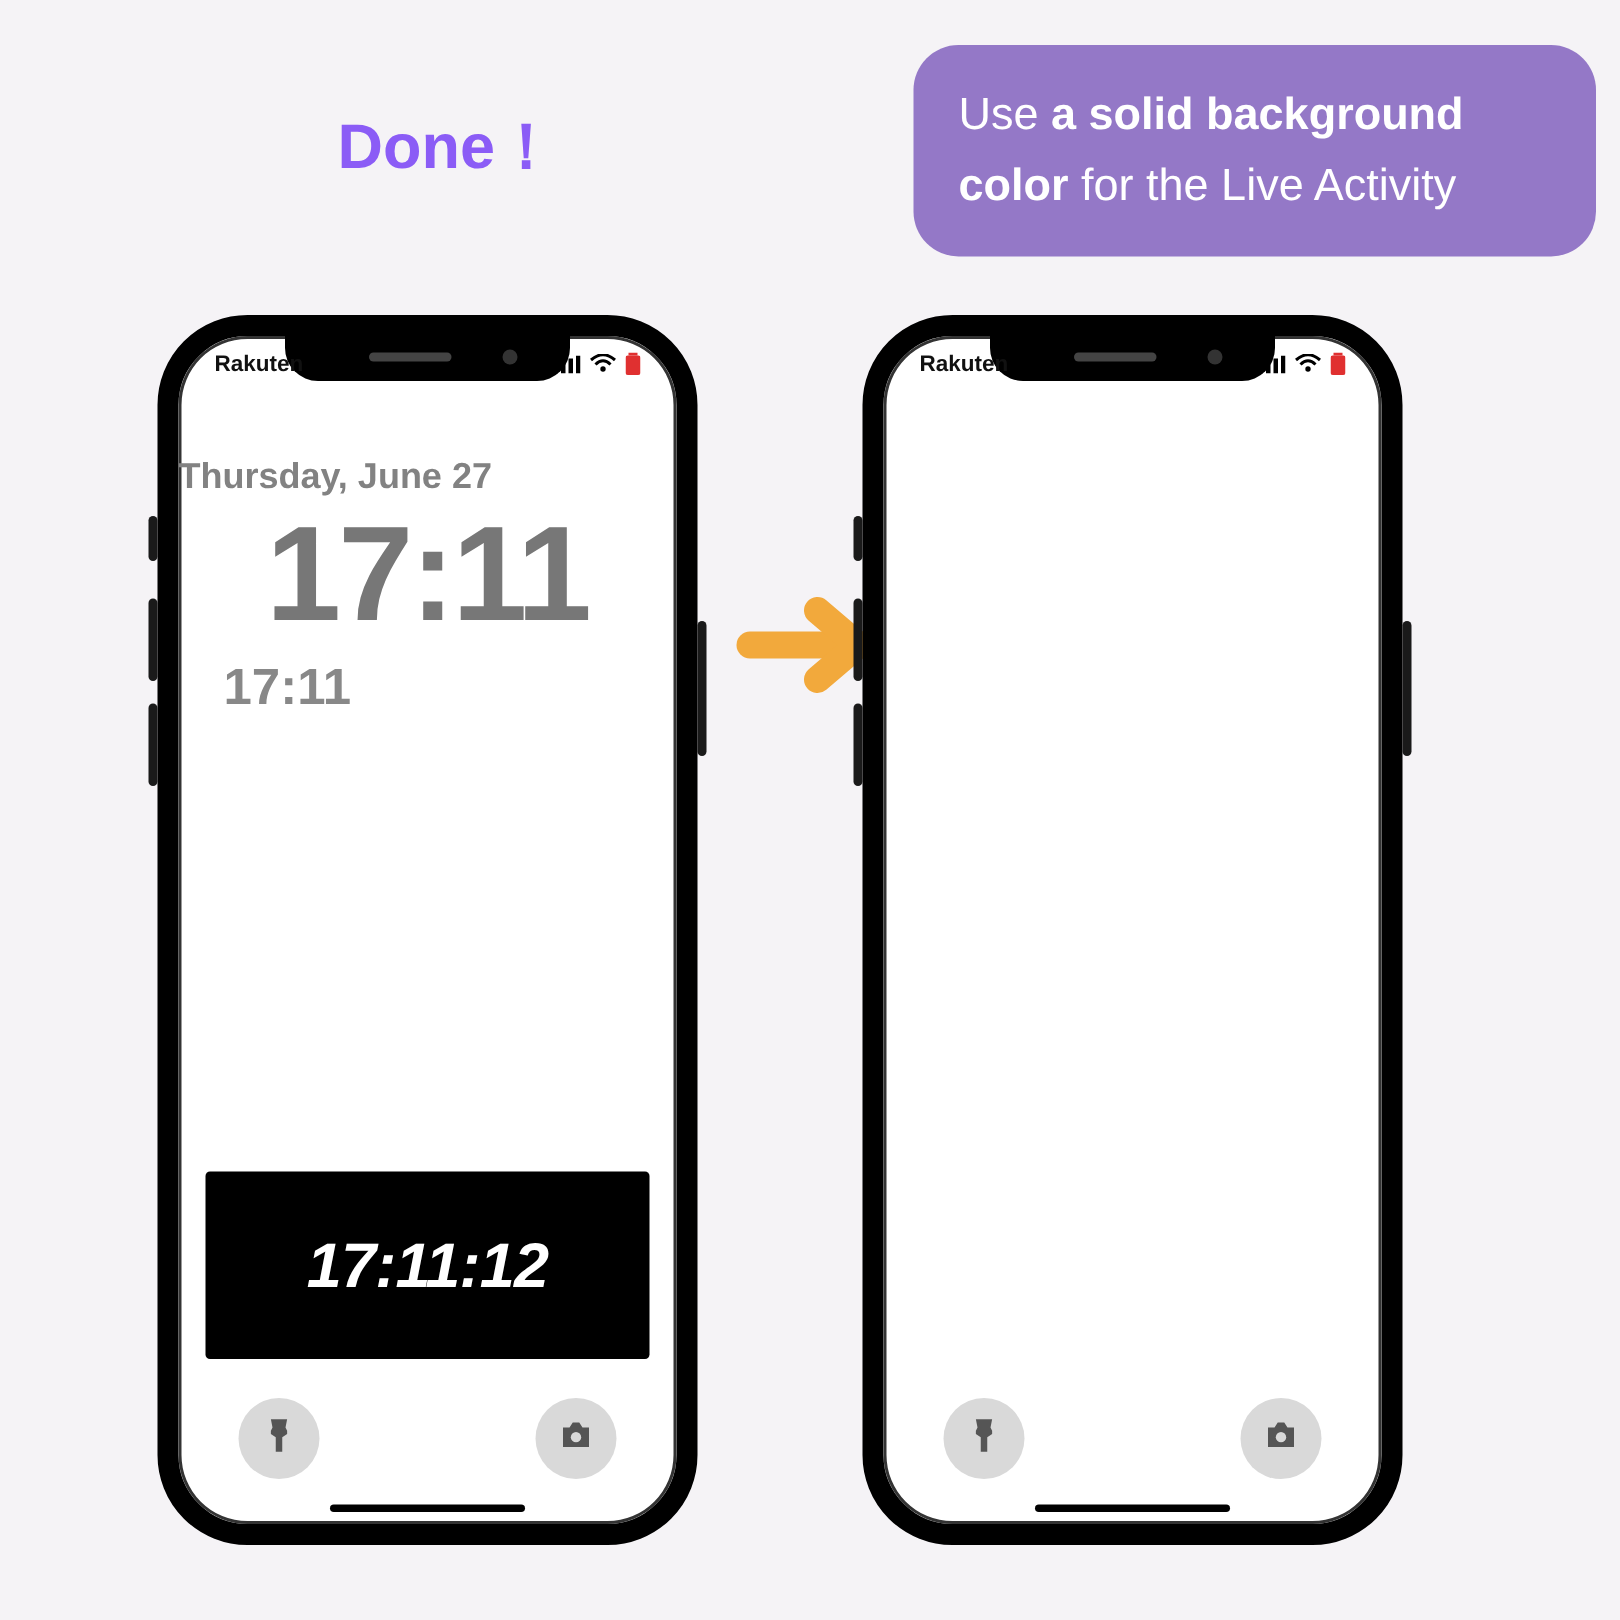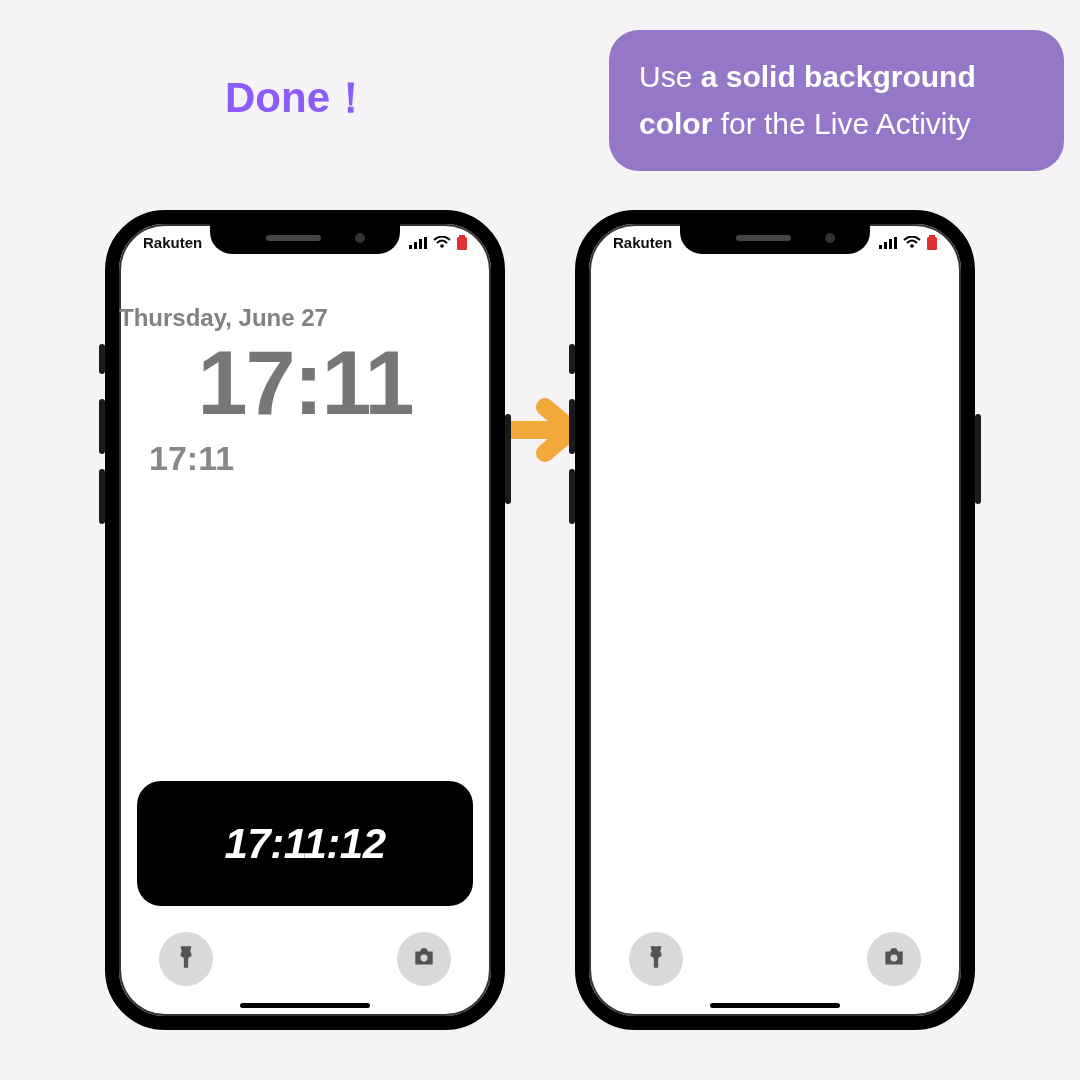--- a/index.html
+++ b/index.html
@@ -33,21 +33,21 @@
     font-size: 30px;
     line-height: 1.55;
     font-weight: 400;
     margin-left: 44px;
   }
   .tip b { font-weight: 700; }
 
   
   .phone {
     position: absolute;
-    width: 400px;
+    width: 360px;
     height: 820px;
     background: #fff;
     border: 14px solid #000;
     border-radius: 60px;
     box-shadow: inset 0 0 0 2px #333;
   }
   .phone.left  { left: 105px; top: 210px; }
   .phone.right { left: 575px; top: 210px; }
 
   
@@ -108,21 +108,21 @@
     color:#888; font-size:34px; font-weight:800;
   }
 
   
   .live{
     position:absolute;
     left:18px; right:18px;
     bottom:110px;
     height:125px;
     background:#000;
-    border-radius:24px;
+    border-radius:3px;
     display:flex; align-items:center; justify-content:center;
   }
   .live span{
     color:#fff;
     font-style:italic;
     font-weight:800;
     font-size:42px;
     letter-spacing:-.5px;
   }
 

